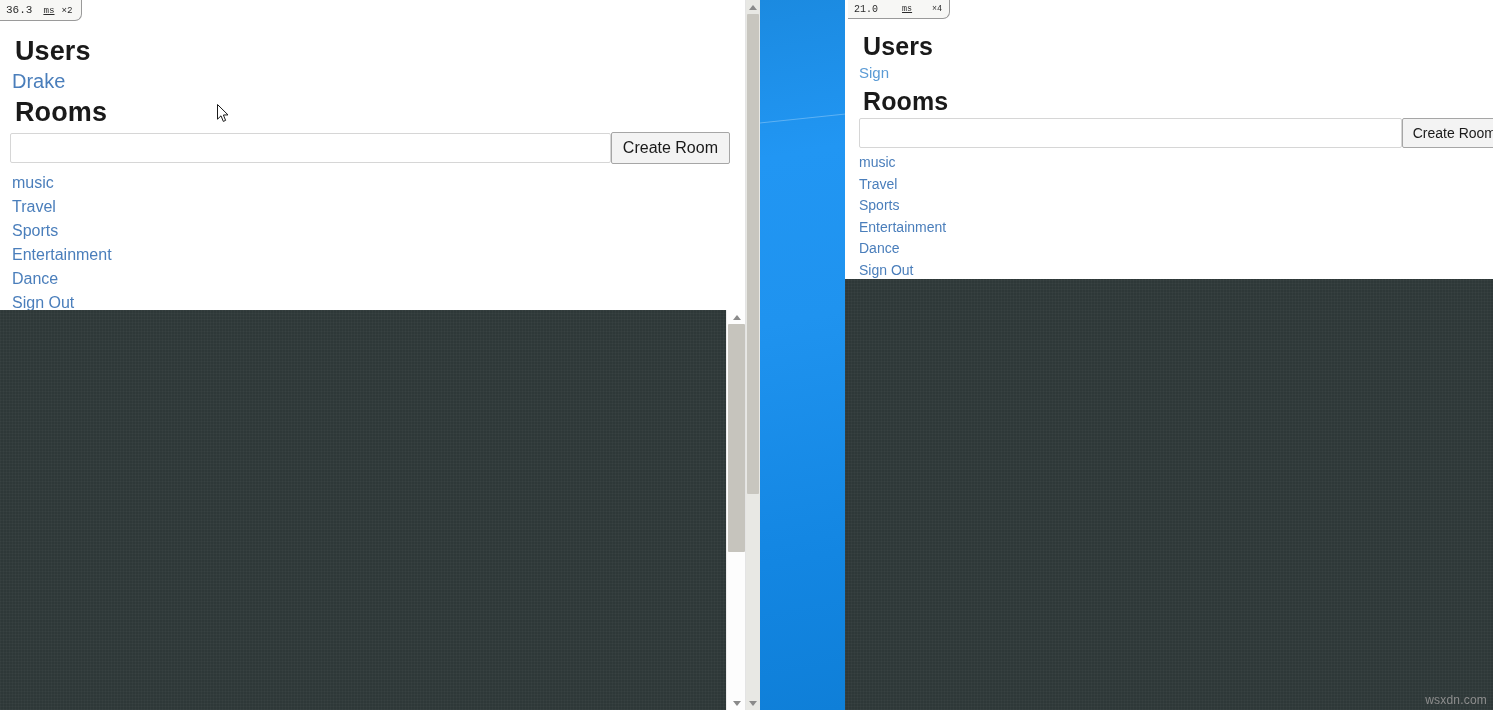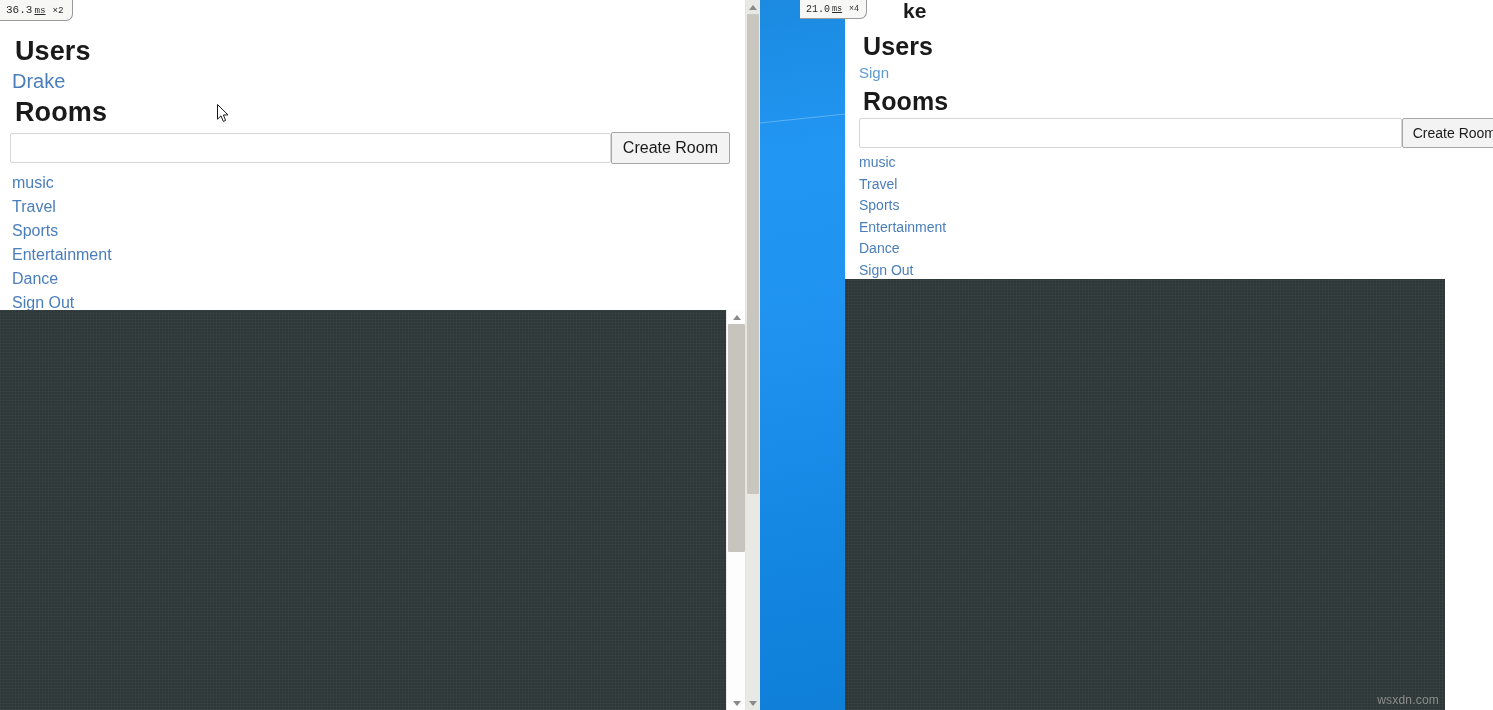--- a/index.html
+++ b/index.html
@@ -138,21 +138,21 @@
 
   
   .dark-region {
     position: absolute;
     background-color: #2e3838;
     background-image:
       repeating-linear-gradient(0deg, rgba(255,255,255,0.022) 0 1px, transparent 1px 3px),
       repeating-linear-gradient(90deg, rgba(255,255,255,0.022) 0 1px, transparent 1px 3px);
   }
   #dark-left  { left: 0;    top: 310px; width: 726px; height: 400px; }
-  #dark-right { left: 845px; top: 279px; width: 600px; height: 431px; }
+  #dark-right { left: 845px; top: 279px; width: 648px; height: 431px; }
 
   
   .scrollbar {
     position: absolute;
     background: #f0f0f0;
     border-left: 1px solid #e4e4e4;
   }
   .scrollbar .sb-thumb {
     position: absolute;
     left: 1px;
@@ -192,22 +192,22 @@
     border-left: none;
     border-radius: 0 0 7px 0;
     color: #2b2b2b;
     font-family: "Liberation Mono", "DejaVu Sans Mono", monospace;
     white-space: nowrap;
     display: flex;
     align-items: center;
     justify-content: space-between;
   }
   #perf-badge-left  { left: 0;    top: 0; height: 21px; padding: 0 8px 0 6px; font-size: 11px; }
-  #perf-badge-right { left: 800px; top: 0; height: 19px; padding: 0 7px 0 6px; font-size: 10px; }
-  .perf-badge .ms-unit   { font-size: 0.84em; margin-left: 2px; text-decoration: underline; }
+  #perf-badge-right { left: 848px; top: 0; height: 19px; padding: 0 7px 0 6px; font-size: 10px; gap: 13px; }
+  .perf-badge .ms-unit   { font-size: 0.84em; margin-left: 11px; text-decoration: underline; }
   .perf-badge .count     { margin-left: 7px; font-size: 0.84em; }
 
   
   #occluded-name {
     position: absolute;
     left: 903px; top: 0px;
     font-family: "Liberation Sans", sans-serif;
     font-size: 21px;
     font-weight: bold;
     color: #1a1a1a;

